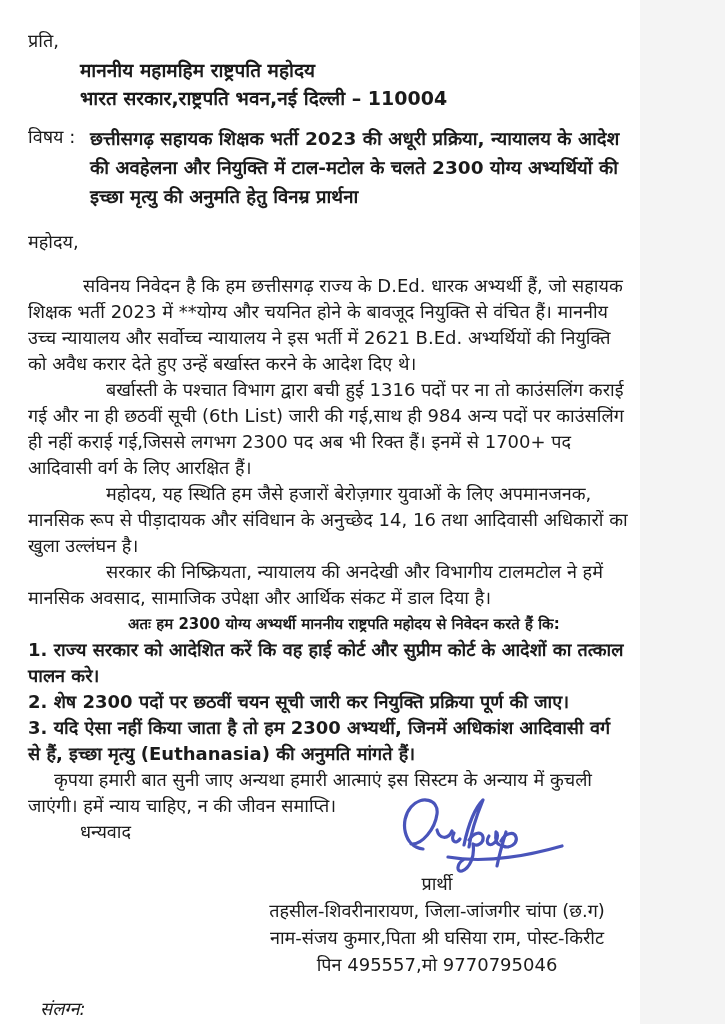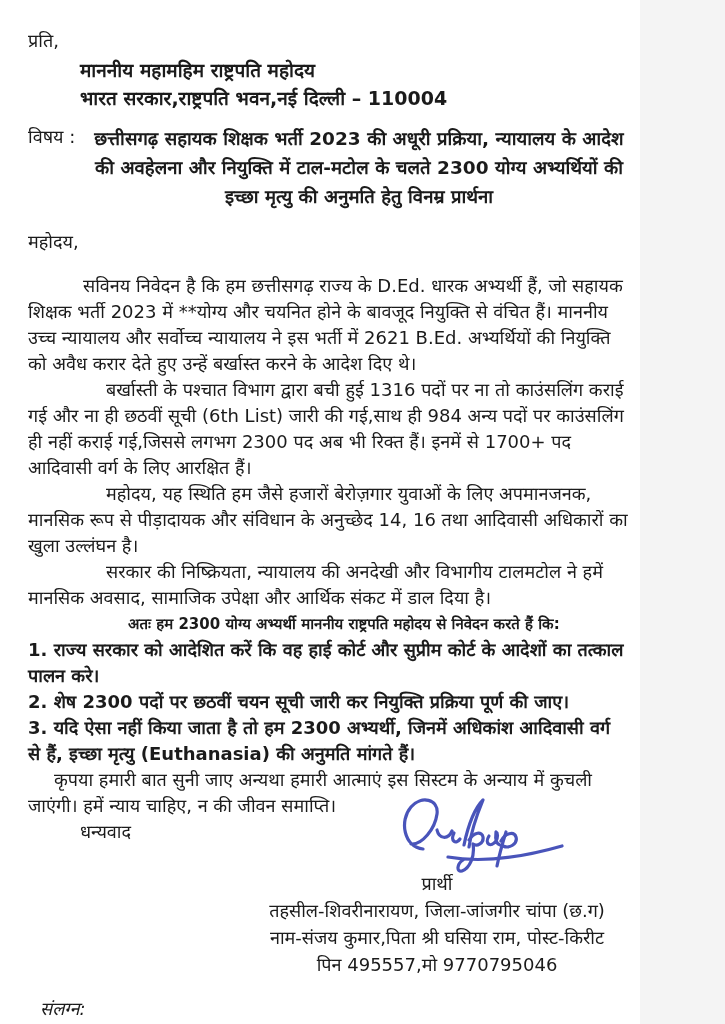--- a/index.html
+++ b/index.html
@@ -16,21 +16,21 @@
     color:#1b1b1b;
     padding:28px 12px 0 28px;
     overflow:hidden;
     font-size:18px;
     line-height:26px;
   }
   .to-label{margin:0;}
   .recipient{margin:2px 0 0 52px;font-weight:700;font-size:19px;line-height:28px;}
   .subject{display:flex;margin-top:12px;}
   .subject .label{flex:0 0 62px;}
-  .subject .text{font-weight:700;font-size:18.5px;line-height:29px;max-width:600px;text-align:center;}
+  .subject .text{font-weight:700;font-size:18.5px;line-height:29px;max-width:600px;}
   .greeting{}
   p.body-para{margin:0;text-align:left;}
   .indent-lg{text-indent:78px;}
   .indent-md{text-indent:55px;}
   .indent-sm{text-indent:26px;}
   .demand-heading{margin:0;font-weight:700;text-indent:100px;font-size:15px;}
   .demand-item{margin:0;font-weight:bold;}
   .thanks{margin:0 0 0 52px;}
   .signer-block{
     position:relative;

